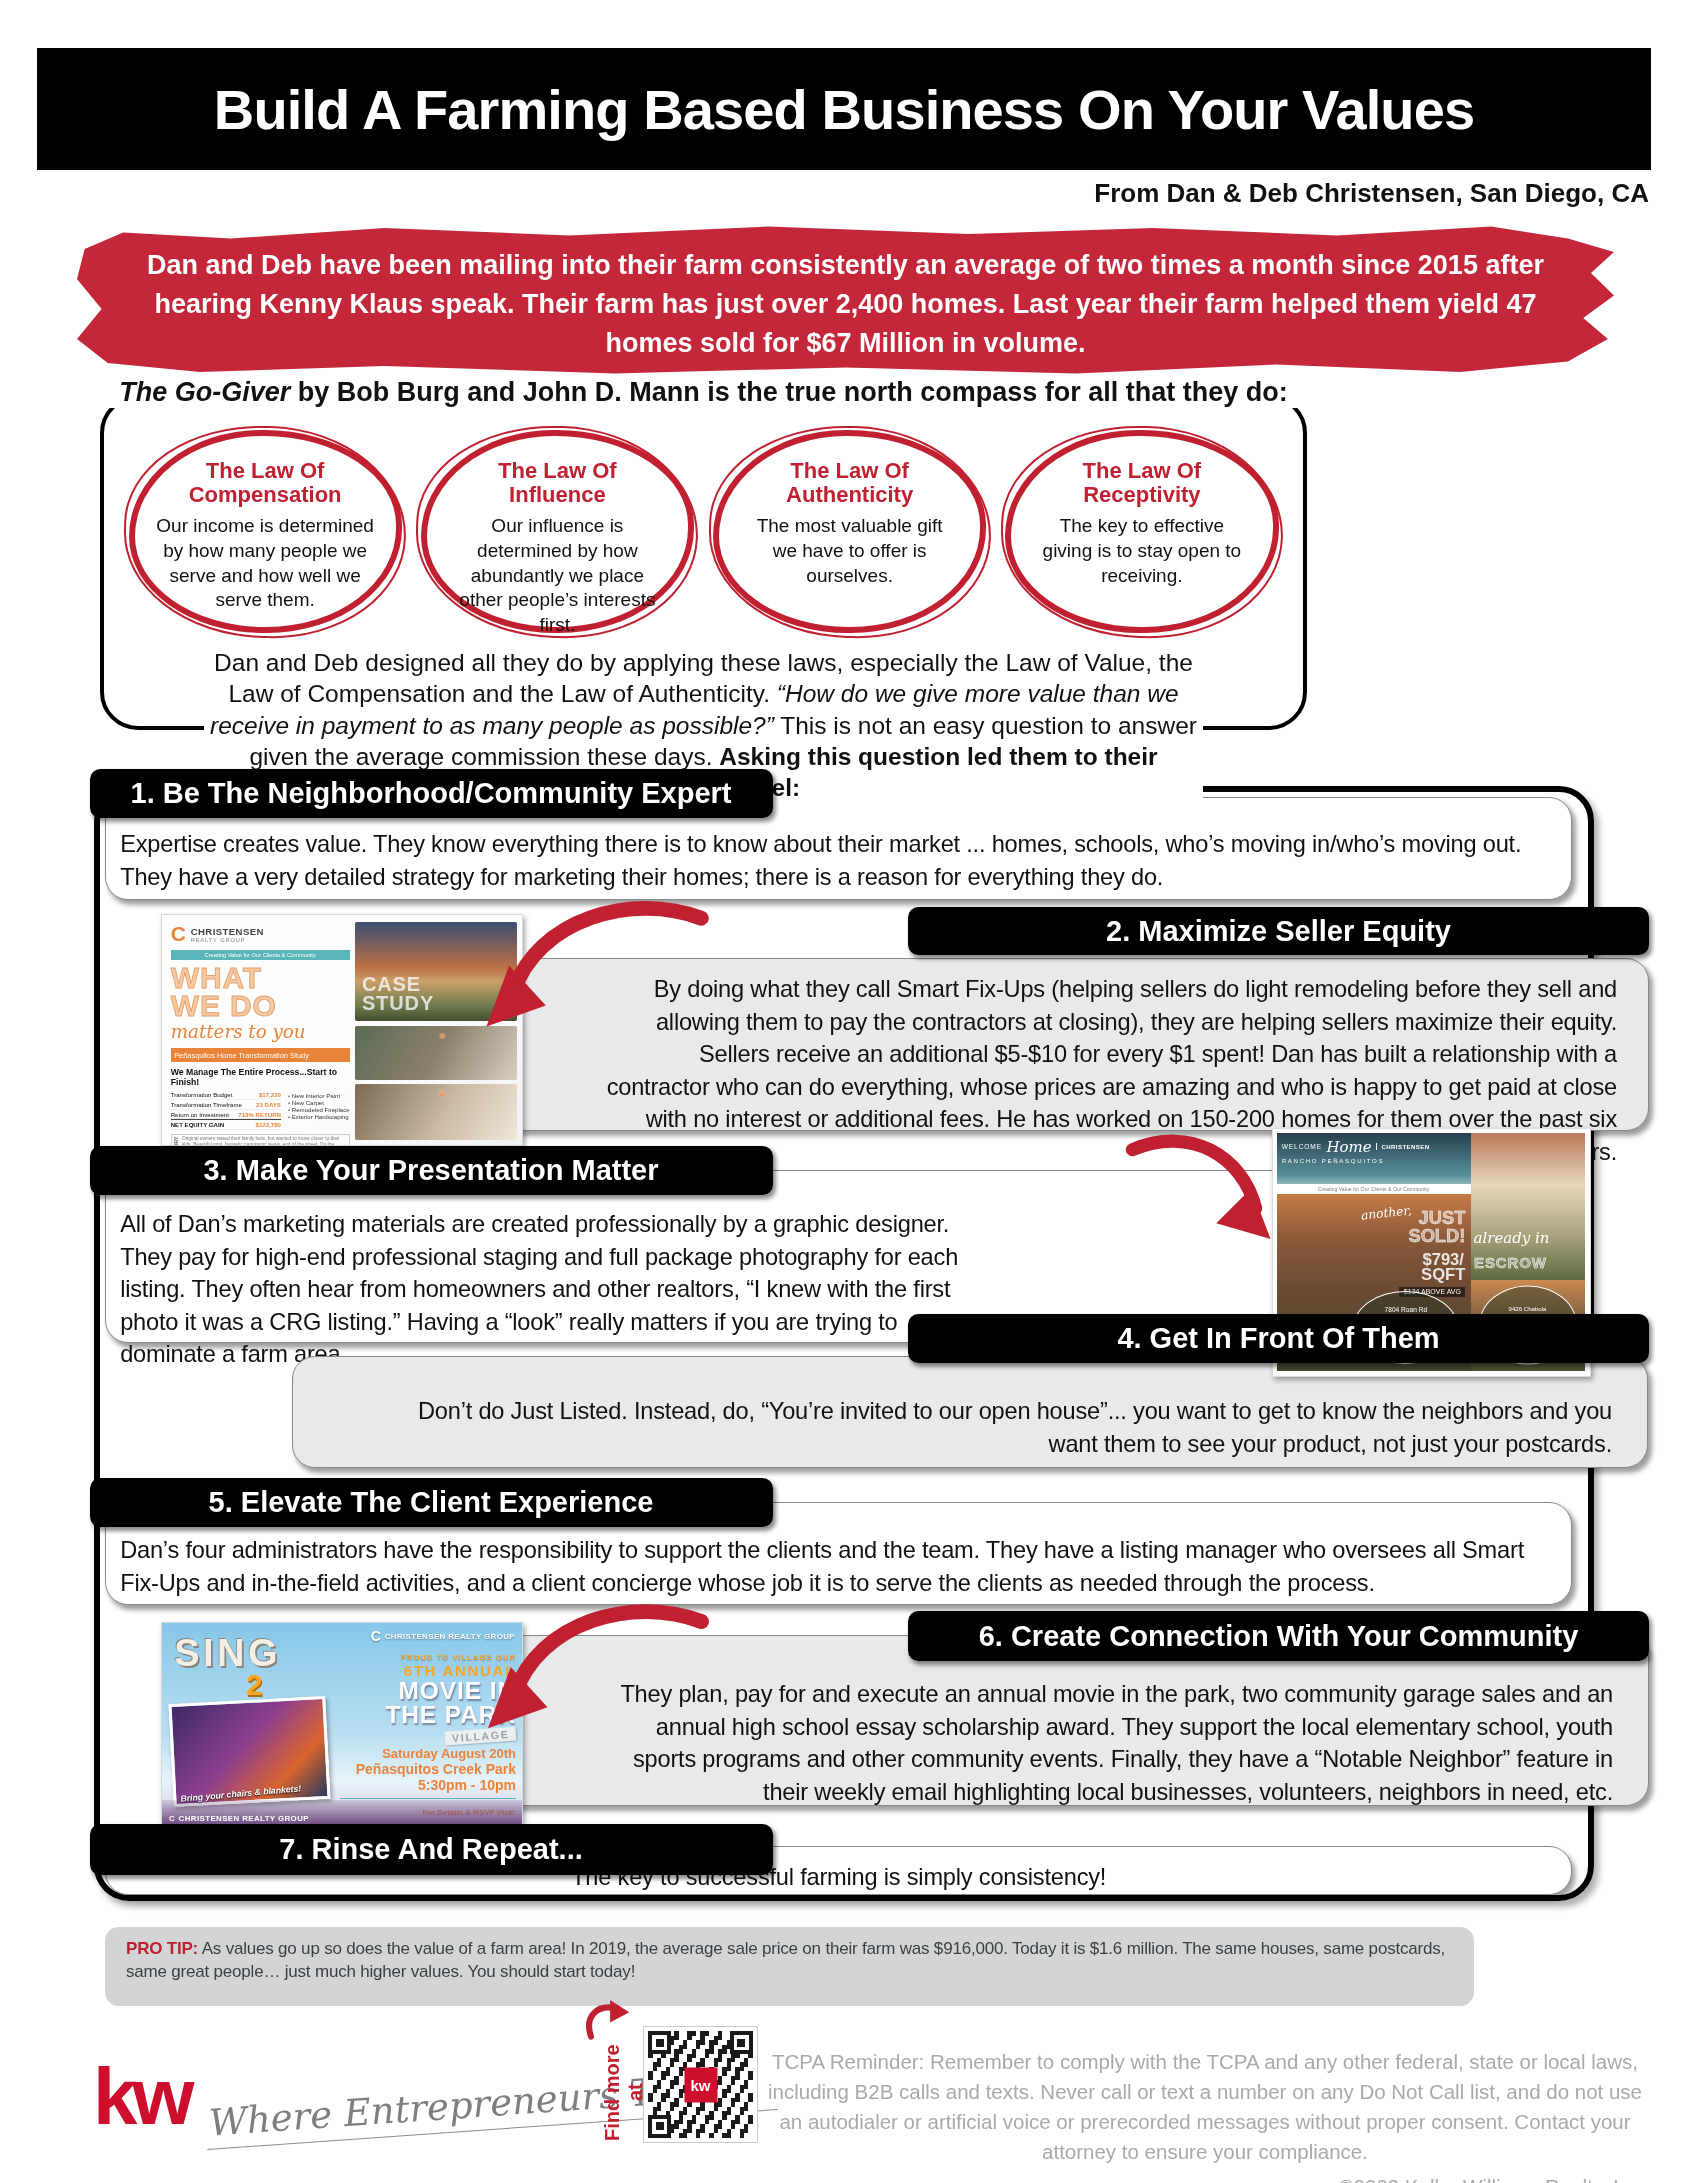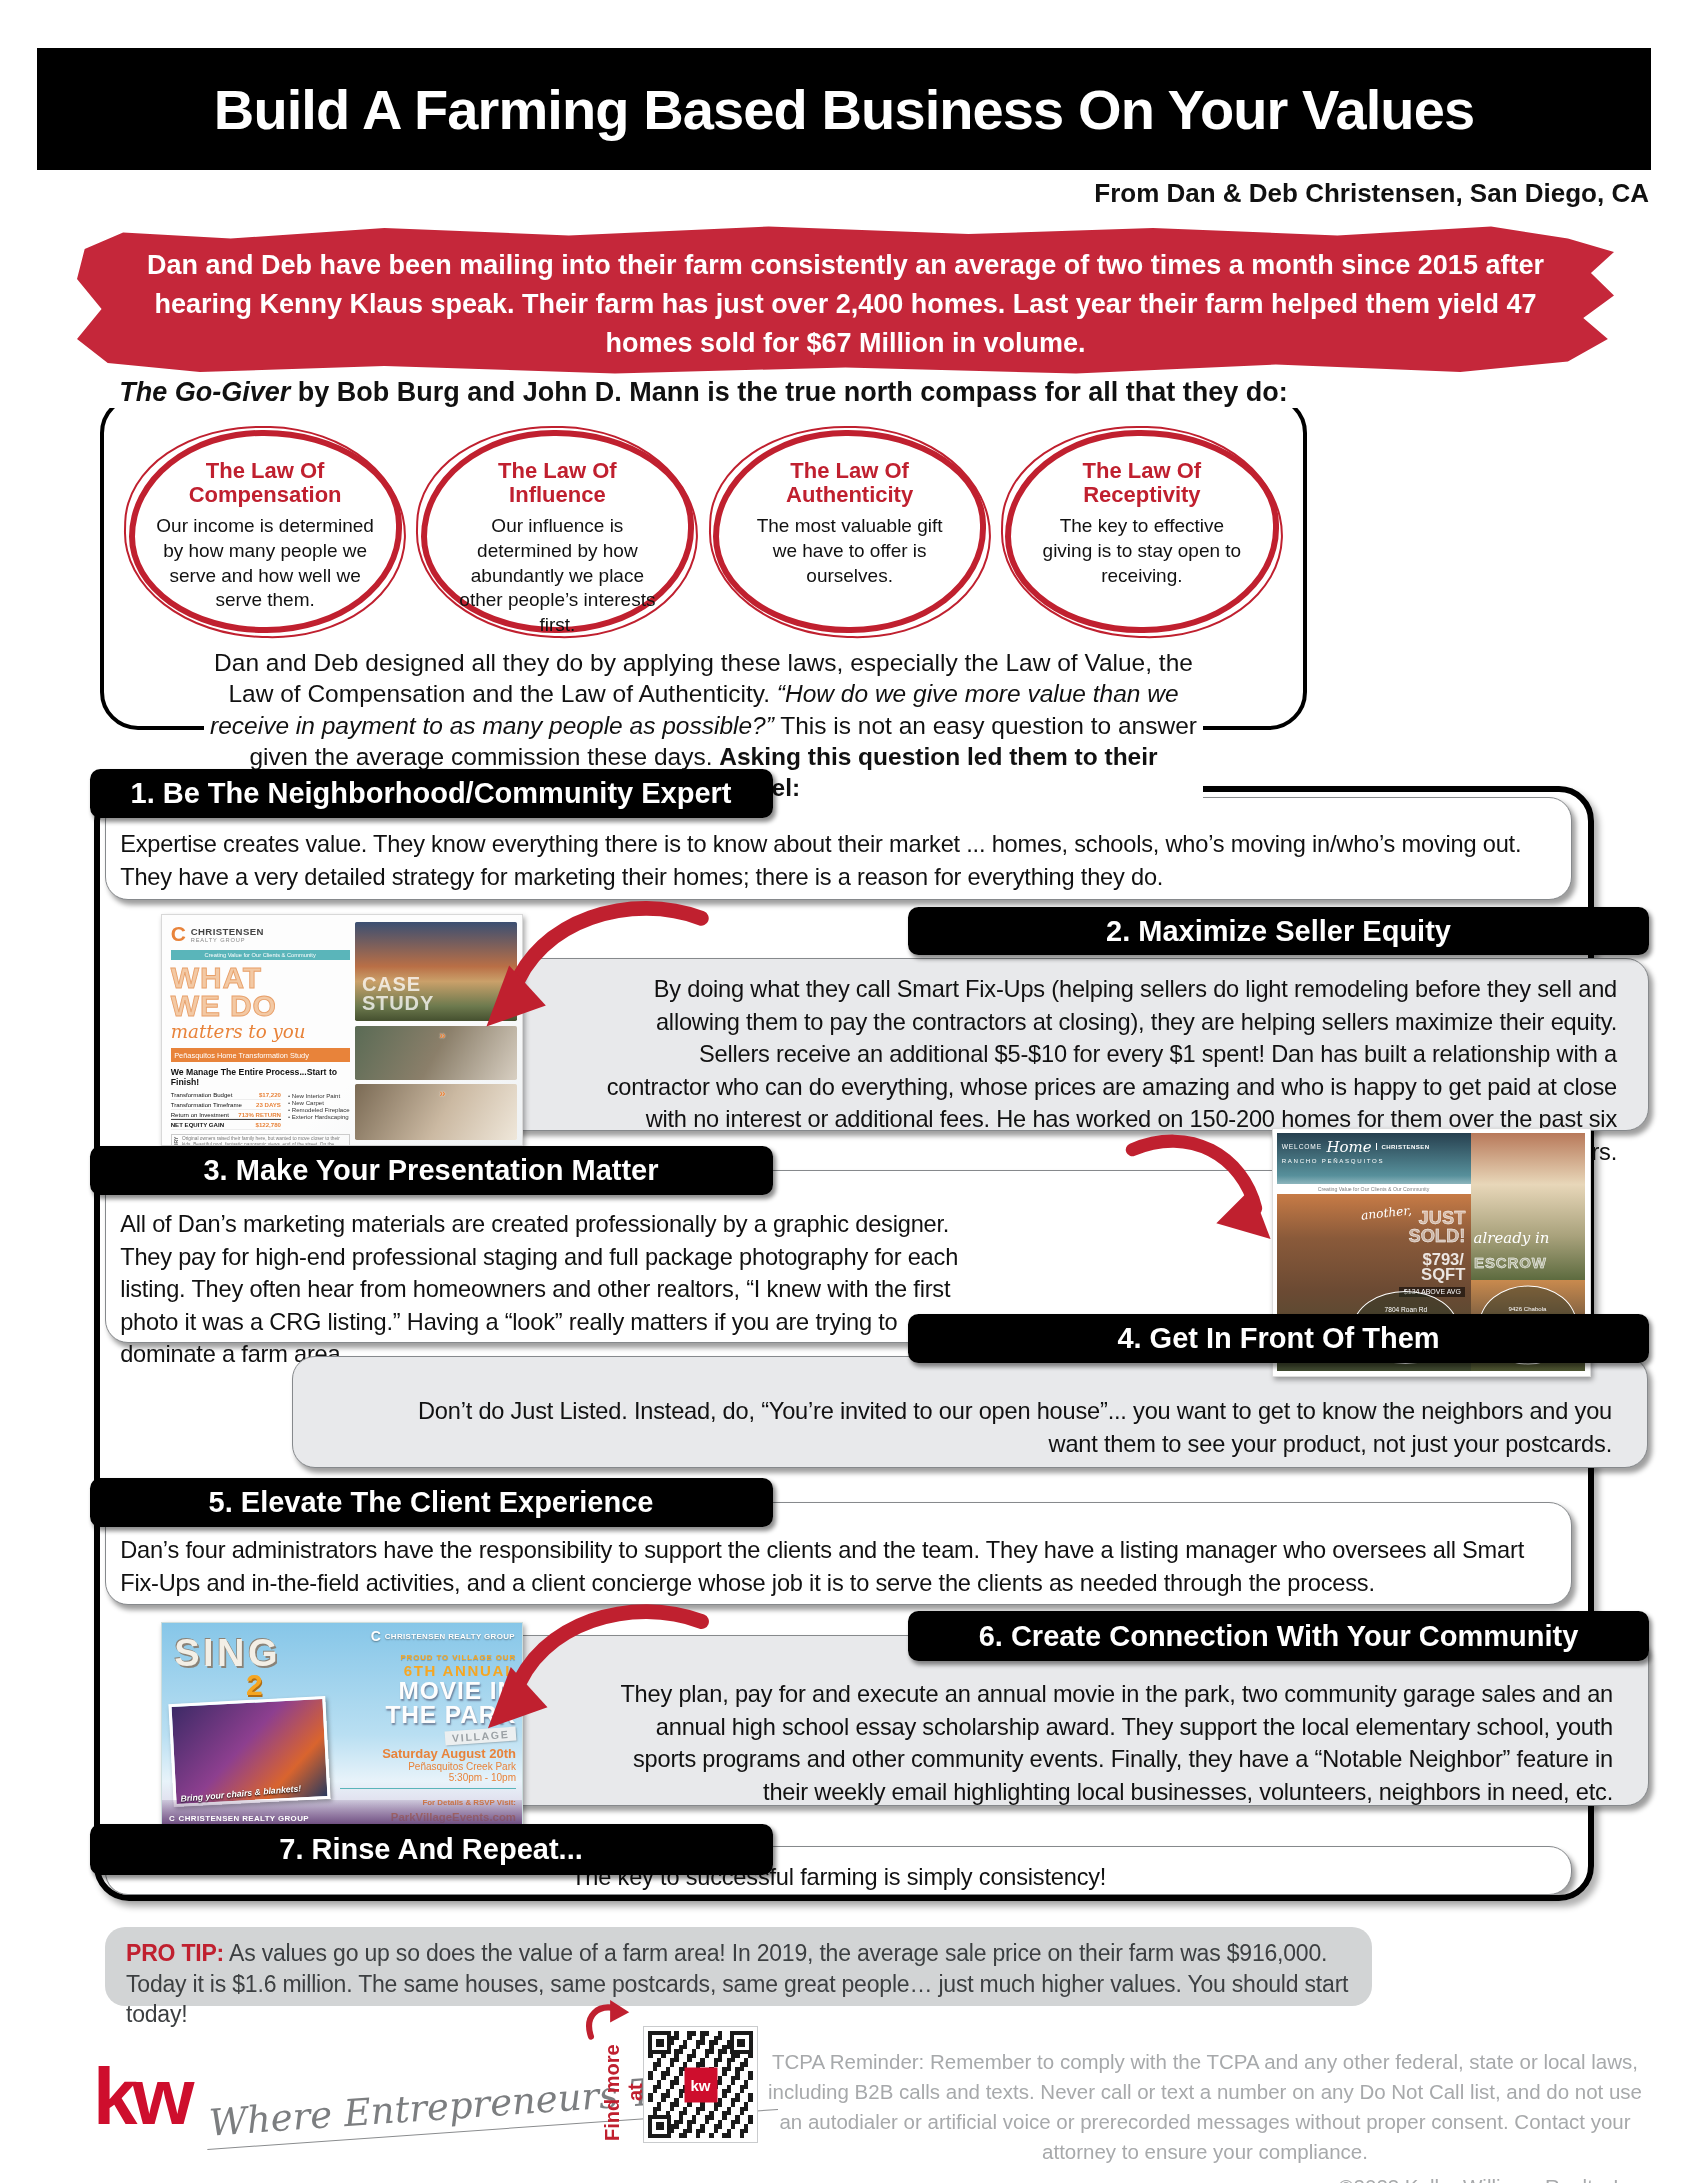--- a/index.html
+++ b/index.html
@@ -66,22 +66,22 @@
 
   .poster{left:61px;top:830px;width:362px;height:205px;z-index:4;}
   .arrow-6{left:367px;top:812px;z-index:6;}
   .bar-6{left:808px;top:819px;width:741px;height:50px;}
   .pan-6{left:354px;top:843px;width:1195px;height:171px;padding:42px 35px 0 148px;z-index:2;}
 
   .bar-7{left:-10.5px;top:1032px;width:683px;height:51px;z-index:6;}
   .pan-7{left:5.2px;top:1054px;width:1467px;height:49px;padding-top:14px;z-index:1;}
 
   
-  .protip{position:absolute;left:105px;top:1927px;width:1267px;height:79px;background:#d2d4d5;border-radius:20px;
-    padding:11.4px 21px 0;font-size:23px;line-height:1.32;color:#3c3f41;letter-spacing:-0.2px;}
+  .protip{position:absolute;left:105px;top:1927px;width:1369px;height:79px;background:#d2d4d5;border-radius:14px;
+    padding:11.4px 21px 0;font-size:17px;line-height:1.32;color:#3c3f41;letter-spacing:-0.2px;}
   .protip .lbl{color:#c0202f;font-weight:bold;}
 
   
   .kw-logo{position:absolute;left:93px;top:2063px;display:flex;align-items:flex-start;}
   .kw-mark{font-size:80px;font-weight:bold;color:#ce0e2d;letter-spacing:-5.2px;line-height:.85;}
   .kw-script{font-family:"DejaVu Serif",serif;font-style:italic;font-size:37px;color:#7c7e80;
     transform:rotate(-4deg);margin:19px 0 0 15.7px;white-space:nowrap;border-bottom:1.7px solid #8a8c8e;padding:0 26px 3.5px 3.5px;}
   .find-more{position:absolute;left:601px;top:2035px;height:115px;writing-mode:vertical-rl;transform:rotate(180deg);
     color:#c0202f;font-size:20px;font-weight:bold;text-align:center;}
   .qr-arrow{position:absolute;left:582px;top:2000px;}
@@ -158,21 +158,21 @@
   .po-sing{position:absolute;left:12.2px;top:8.7px;font-size:38px;font-weight:bold;color:#f3efe6;letter-spacing:3.5px;text-shadow:1.7px 1.7px 0 #8a8378,-0.9px -0.9px 0 #8a8378;}
   .po-two{position:absolute;left:84px;top:45px;font-size:30px;font-weight:bold;color:#f5a623;text-shadow:0.9px 1.7px 0 #b06c12;}
   .po-photo{position:absolute;left:8.7px;top:77px;width:157px;height:103px;background:linear-gradient(135deg,#3c2a66 0%,#8d3f8f 45%,#d9642e 75%,#2a3a5e 100%);border:3.5px solid #fff;transform:rotate(-3deg);box-shadow:1.7px 2.6px 4.4px rgba(0,0,0,.35);}
   .po-photo .bring{position:absolute;left:3.5px;bottom:1.7px;color:#fff;font-size:8.7px;font-style:italic;font-weight:bold;transform:rotate(-2deg);text-shadow:0 0.9px 1.7px #000;}
   .po-right{position:absolute;left:178px;top:30px;width:176px;text-align:right;}
   .po-proud{color:#f5a623;font-size:7.9px;font-weight:bold;letter-spacing:0.9px;text-shadow:0 0.9px 0.9px rgba(0,0,0,.25);}
   .po-annual{color:#f5a623;font-size:15px;font-weight:bold;letter-spacing:1.7px;}
   .po-movie{color:#fdfdfd;font-size:24.5px;font-weight:bold;line-height:.98;letter-spacing:0.9px;text-shadow:0.9px 1.7px 1.7px rgba(60,60,90,.55);}
   .po-village{display:inline-block;background:#eceff0;color:#9aa0a4;font-size:10.5px;font-weight:bold;letter-spacing:1.7px;transform:rotate(-4deg);padding:0.9px 7px;margin:1.7px 0 3.5px;box-shadow:0.9px 0.9px 1.7px rgba(0,0,0,.25);}
   .po-date{color:#e8833a;font-size:13px;font-weight:bold;}
-  .po-loc,.po-time{color:#e8833a;font-size:10px;font-weight:normal;}
+  .po-loc,.po-time{color:#e8833a;font-size:14px;font-weight:bold;}
   .po-div{border-top:1.7px solid #5ab5ba;margin:4.4px 0 3.5px;}
   .po-rsvp{color:#e8833a;font-size:7.9px;font-weight:bold;}
   .po-url{color:#e8833a;font-size:11.4px;font-weight:bold;}
   .po-bottom{position:absolute;left:0;right:0;bottom:0;height:26px;background:linear-gradient(180deg,rgba(90,60,110,.15),#6b4a7e);}
   .po-bottom .po-brand2{position:absolute;left:7px;bottom:3.5px;color:#fff;font-size:7.9px;font-weight:bold;letter-spacing:0.4px;display:flex;gap:3.5px;align-items:center;}
 
   .arrow-svg{display:block;}
 </style>
 </head>
 <body>

